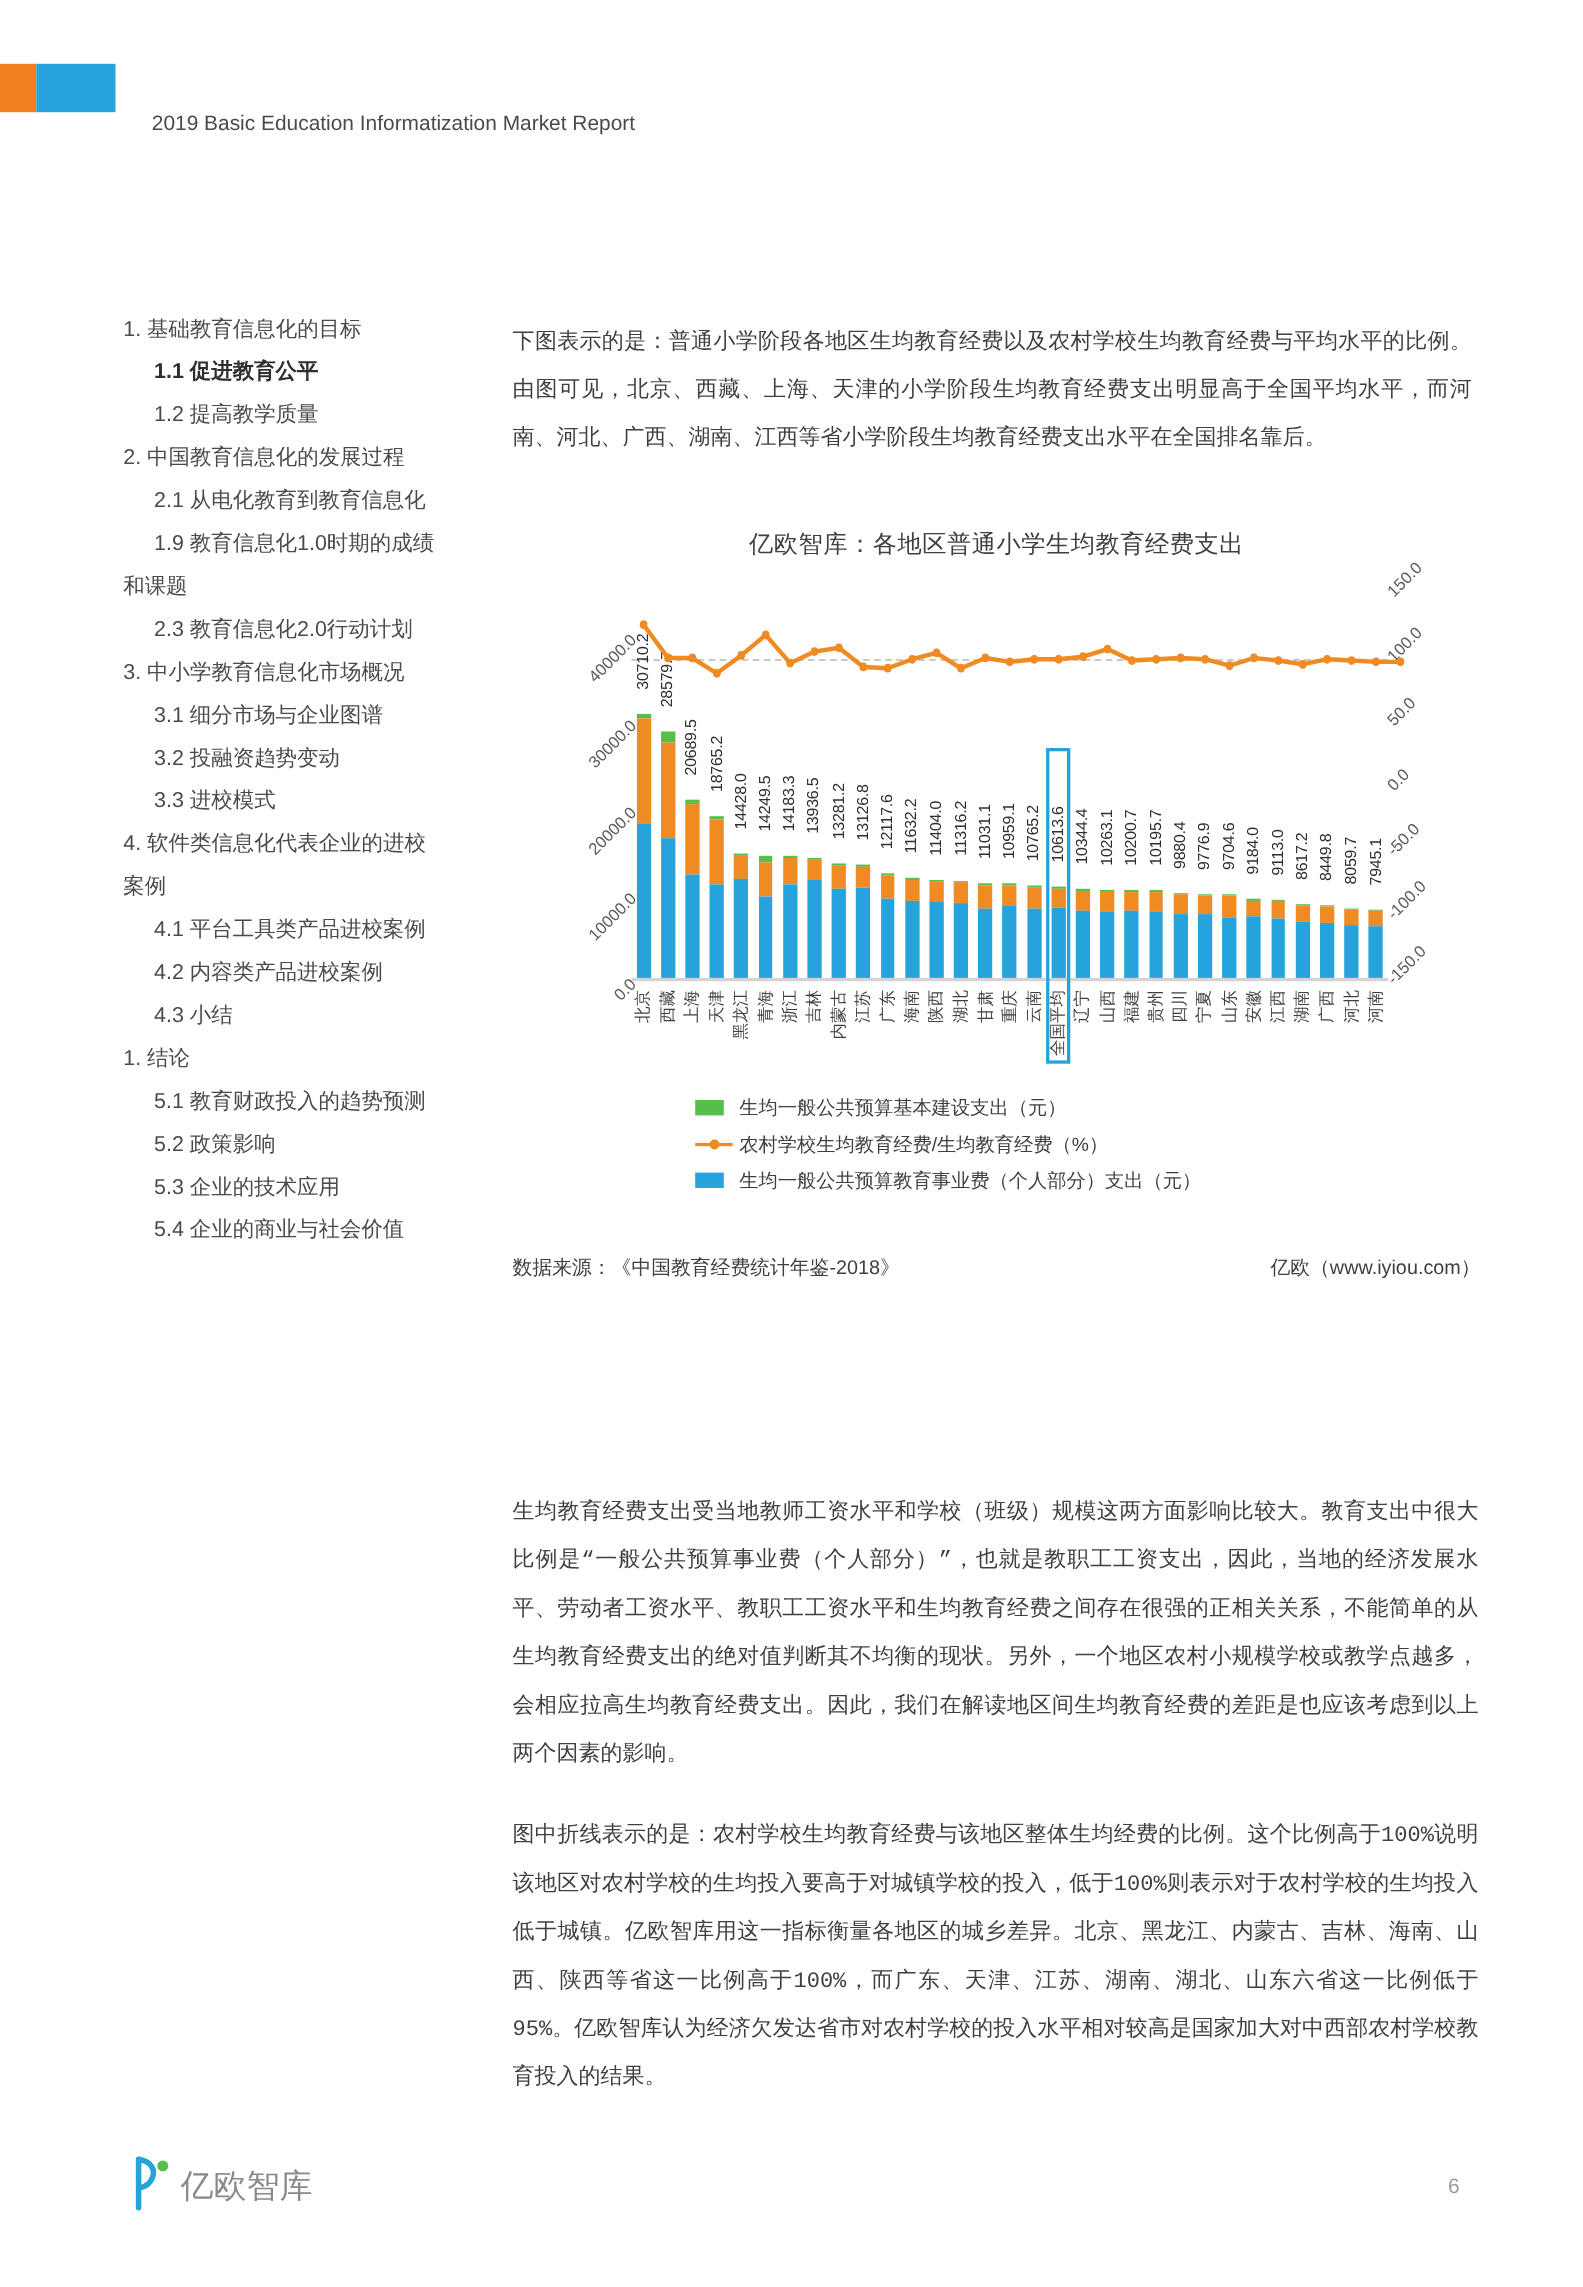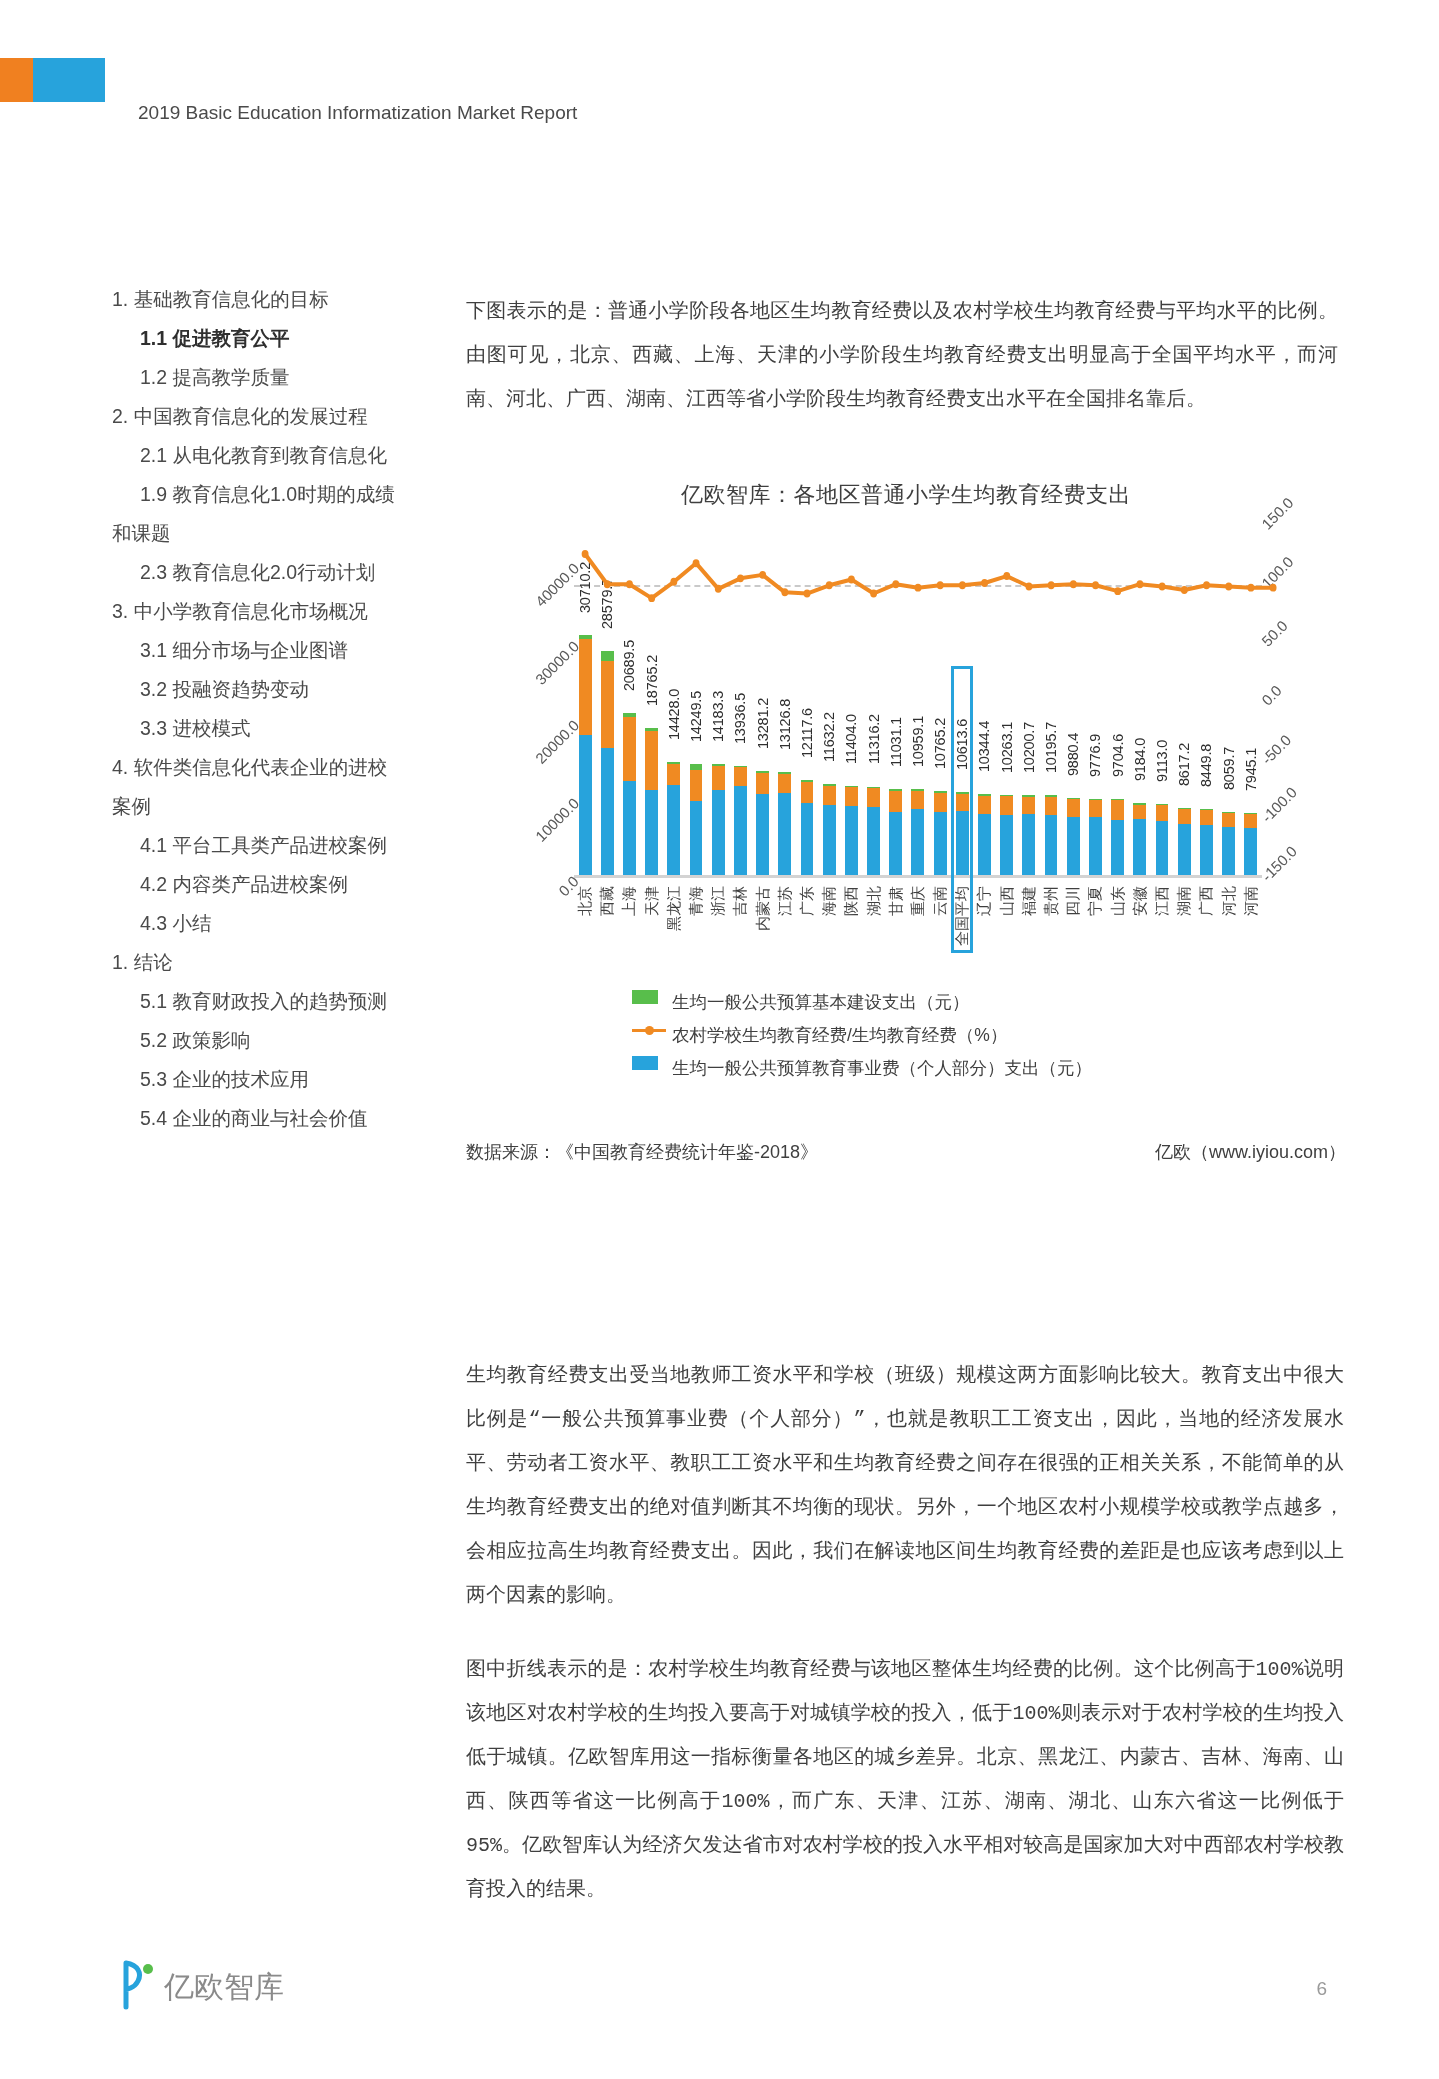--- a/index.html
+++ b/index.html
@@ -28,21 +28,21 @@
   .toc .l2b { padding-left: 28px; font-weight: bold; color: #2f2f2f; }
   .toc .wrap { text-indent: 0; }
 
   
   .main { position: absolute; left: 466px; top: 288px; width: 872px; }
   .para { font-size: 20px; line-height: 44px; color: #3f3f3f; text-align: justify; }
   .para + .para { margin-top: 30px; }
 
   
   .chart-block { position: absolute; left: 466px; top: 480px; width: 880px; height: 760px; }
-  .chart-title { text-align: center; font-size: 22px; color: #3f3f3f; margin-bottom: 8px; letter-spacing: .5px; }
+  .chart-title { text-align: center; font-size: 22px; color: #3f3f3f; margin-bottom: 22px; letter-spacing: .5px; }
 
   .plot-wrap { position: relative; width: 880px; height: 420px; }
 
   
   .yaxis-left { position: absolute; left: -10px; top: 0; width: 120px; height: 360px; }
   .yaxis-left .ytick {
     position: absolute; right: 0; font-size: 15px; color: #5a5a5a;
     transform-origin: 100% 50%; transform: rotate(-45deg); white-space: nowrap;
   }
   .yaxis-right { position: absolute; right: -8px; top: 0; width: 90px; height: 360px; }
@@ -81,21 +81,21 @@
   .xaxis { position: absolute; left: 108px; right: 84px; top: 366px; height: 120px; display: flex; }
   .xcol { flex: 1 1 0; position: relative; }
   .xlab {
     position: absolute; top: 2px; left: 50%;
     font-size: 15px; color: #3f3f3f; white-space: nowrap;
     transform-origin: 0 0; transform: rotate(-90deg) translate(-100%, -50%);
   }
 
   
   .legend { position: absolute; left: 166px; top: 510px; }
-  .lg-row { display: flex; align-items: flex-start; height: 33px; }
+  .lg-row { display: flex; align-items: center; height: 33px; }
   .lg-swatch { width: 26px; height: 14px; margin-right: 14px; flex: none; }
   .lg-line { width: 34px; height: 14px; margin-right: 6px; position: relative; flex: none; }
   .lg-line::before { content: ""; position: absolute; left: 0; top: 6px; width: 34px; height: 3px; background: #F08A22; }
   .lg-line::after { content: ""; position: absolute; left: 13px; top: 3px; width: 9px; height: 9px; border-radius: 50%; background: #F08A22; }
   .lg-text { font-size: 17.5px; color: #3f3f3f; }
 
   .src-row { position: absolute; left: 0px; top: 660px; width: 880px; display: flex; justify-content: space-between; font-size: 18px; color: #3f3f3f; }
 
   
   .bottom { position: absolute; left: 466px; top: 1354px; width: 878px; font-family: Liberation Mono, monospace; }

